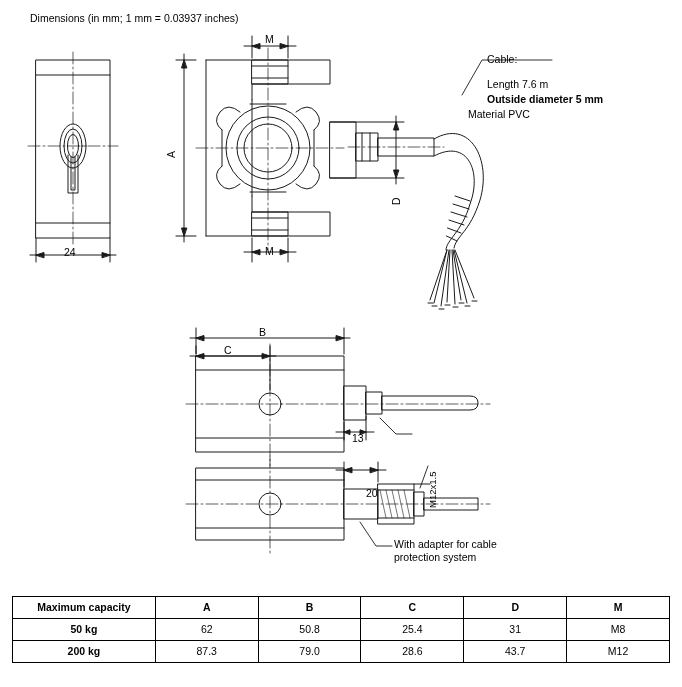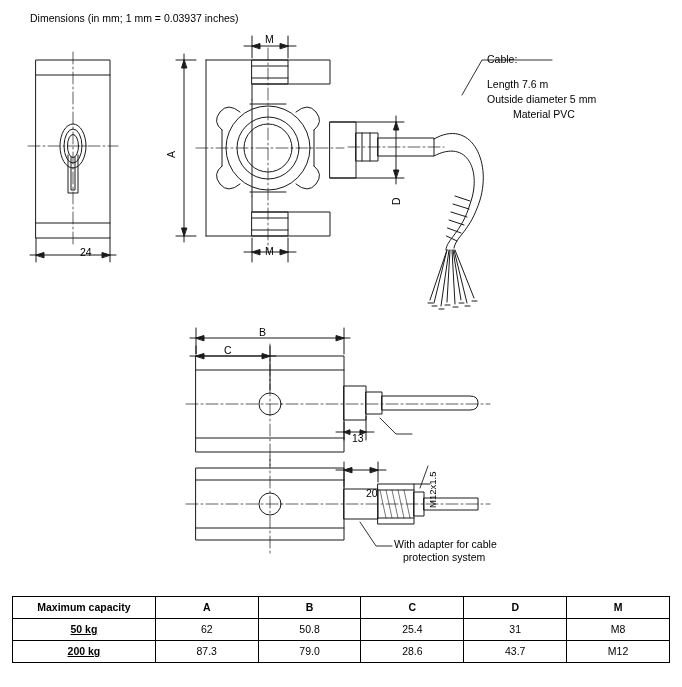--- a/index.html
+++ b/index.html
@@ -45,21 +45,21 @@
     border-collapse: collapse;
     font-size: 10.5px;
   }
   table.dims th, table.dims td {
     border: 1px solid #000;
     text-align: center;
     padding: 2px 0 3px 0;
     height: 16px;
   }
   table.dims th { font-weight: bold; }
-  table.dims td.rowhdr { font-weight: bold; text-decoration: underline; }
+  table.dims td.rowhdr { font-weight: bold; }
   table.dims col.c0 { width: 143px; }
   table.dims col.cx { width: 103px; }
 </style>
 </head>
 <body>
 
 <div class="page">
 
   <svg id="drawing" width="682" height="687" viewBox="0 0 682 687">
     <g fill="none" stroke="#1a1a1a" stroke-width="1" stroke-linecap="round" stroke-linejoin="round">
@@ -268,47 +268,47 @@
         <line x1="414" y1="484" x2="430" y2="484"></line>
 
         <path d="M360 522 L376 546 L392 546" stroke-width="0.9"></path>
       </g>
 
     </g>
   </svg>
 
   <div class="txt" style="left:30px; top:12px;">Dimensions (in mm; 1 mm = 0.03937 inches)</div>
 
-  <div class="txt" style="left:80px; top:246px;text-align:right;">24</div>
+  <div class="txt" style="left:64px; top:246px;text-align:right;">24</div>
 
   <div class="txt rot90" style="left:165px; top:158px; font-weight:normal;">A</div>
 
   <div class="txt" style="left:265px; top:33px;">M</div>
 
   <div class="txt" style="left:265px; top:245px;">M</div>
 
   <div class="txt rot90" style="left:390px; top:205px;">D</div>
 
   <div class="txt" style="left:487px; top:53px;">Cable:</div>
   <div class="txt" style="left:487px; top:78px;">Length 7.6 m</div>
-  <div class="txt" style="left:487px; top:93px;">Outside diameter 5 mm</div>
-  <div class="txt" style="left:513px; top:108px;">Material PVC</div>
+  <div class="txt" style="left:487px; top:93px;font-weight:bold;">Outside diameter 5 mm</div>
+  <div class="txt" style="left:468px; top:108px;">Material PVC</div>
 
   <div class="txt" style="left:259px; top:326px;">B</div>
   <div class="txt" style="left:224px; top:344px;">C</div>
 
   <div class="txt" style="left:352px; top:432px;">13</div>
 
   <div class="txt" style="left:366px; top:459px;margin-top:28px;">20</div>
 
   <div class="txt sm rot90" style="left:426px; top:508px;">M12x1.5</div>
 
 
   <div class="txt" style="left:394px; top:538px;">With adapter for cable</div>
-  <div class="txt" style="left:403px; top:551px;">protection system</div>
+  <div class="txt" style="left:394px; top:551px;">protection system</div>
 
   <table class="dims">
     <colgroup>
       <col class="c0">
         <col class="cx">
         <col class="cx">
         <col class="cx">
         <col class="cx">
         <col class="cx">
     </colgroup>

